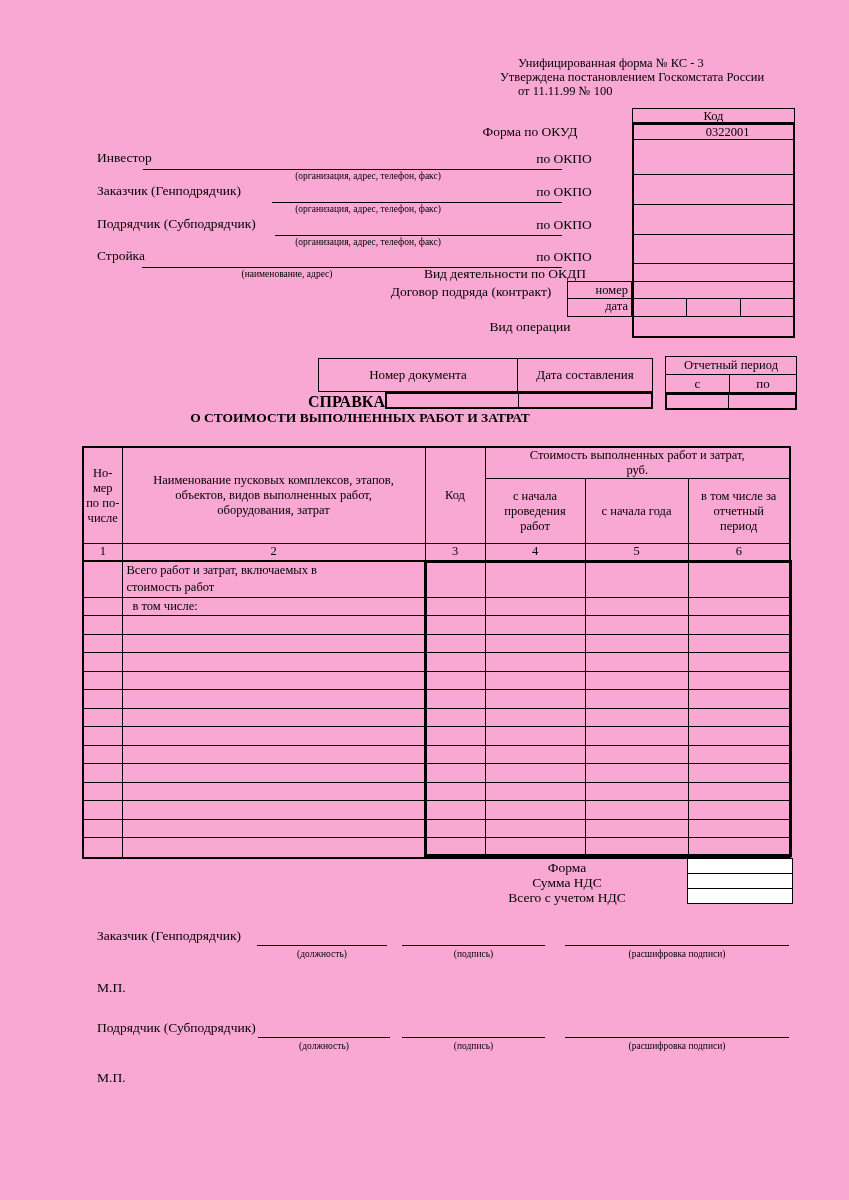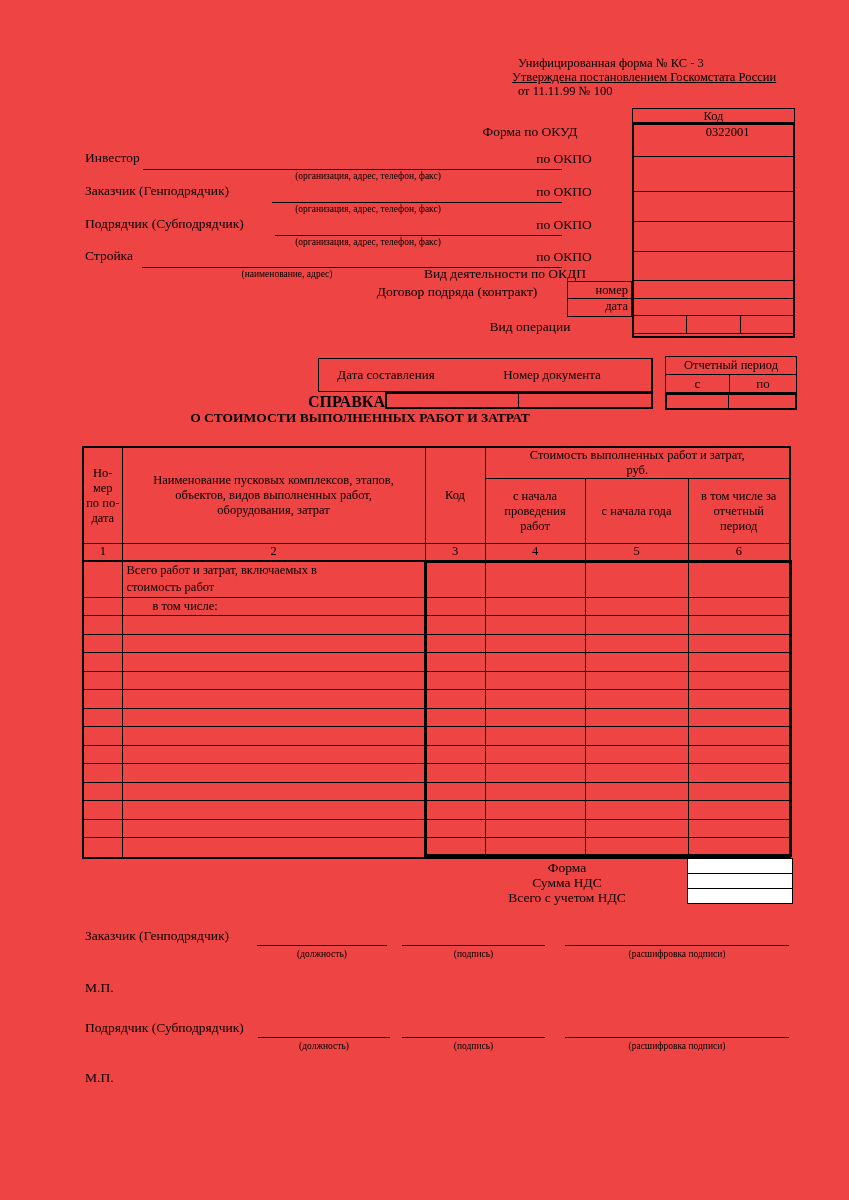--- a/index.html
+++ b/index.html
@@ -1,22 +1,22 @@
 <!DOCTYPE html>
 <html lang="ru"><head>
 <meta charset="utf-8">
 <style>
   html,body{margin:0;padding:0;background:#e8e8e8;}
   .page{
-    position:relative;width:849px;height:1200px;background:#ef4444;
+    position:relative;width:849px;height:1200px;background:#f9a8d4;
     font-family:"Liberation Serif","DejaVu Serif",serif;color:#000;
     margin:0 auto;overflow:hidden;
   }
   .abs{position:absolute;box-sizing:border-box;}
-  .lbl{font-size:13.5px;line-height:15px;white-space:nowrap;}
+  .lbl{font-size:13.5px;line-height:15px;white-space:nowrap;margin-left:12px;}
   .rlabel{font-size:13.5px;line-height:15px;text-align:center;white-space:nowrap;}
   .small{font-size:12.5px;line-height:14.5px;}
   .cap{font-size:9.5px;line-height:11px;text-align:center;white-space:nowrap;}
   .uline{border-bottom:1px solid #000;height:14px;}
   .b{font-weight:bold;}
   .ctr{text-align:center;}
   
   .kodhdr{border:1px solid #000;text-align:center;font-size:12.5px;line-height:14px;}
   .codebox{border:2.5px solid #000;display:flex;flex-direction:column;}
   .codebox .row{border-bottom:1px solid #000;box-sizing:border-box;
@@ -47,48 +47,48 @@
   table.main tr.erow.tall td{height:20px;}
   .overlay{border:3px solid #000;pointer-events:none;}
   .totbox{border:1.5px solid #000;background:#fff;}
 </style>
 </head>
 <body>
 
 <div class="page">
 
   <div class="abs small" style="left:518px;top:56px;">Унифицированная форма № КС - 3</div>
-  <div class="abs small" style="left:512px;top:70px;text-decoration:underline;">Утверждена постановлением Госкомстата России</div>
+  <div class="abs small" style="left:500px;top:70px;">Утверждена постановлением Госкомстата России</div>
   <div class="abs small" style="left:518px;top:84px;">от 11.11.99 № 100</div>
 
   <div class="abs kodhdr" style="left:632px;top:108px;width:163px;height:15px;">Код</div>
 
   <div class="abs codebox" style="left:632px;top:123px;width:163px;height:215px;">
-    <div class="row" style="height:32px;line-height:14px;padding-left:28px;">0322001</div>
+    <div class="row" style="height:15px;line-height:14px;padding-left:28px;">0322001</div>
     <div class="row" style="height:35px;"></div>
     <div class="row" style="height:30px;"></div>
     <div class="row" style="height:30px;"></div>
     <div class="row" style="height:29px;"></div>
     <div class="row" style="height:18px;"></div>
     <div class="row" style="height:17px;"></div>
     <div class="row cells" style="height:18px;">
       <div></div>
       <div></div>
       <div></div>
     </div>
     <div class="row"></div>
   </div>
 
   <div class="abs rlabel" style="left:430px;top:124px;width:200px;">Форма по ОКУД</div>
   <div class="abs rlabel" style="left:500px;top:151px;width:128px;">по ОКПО</div>
   <div class="abs rlabel" style="left:500px;top:184px;width:128px;">по ОКПО</div>
   <div class="abs rlabel" style="left:500px;top:217px;width:128px;">по ОКПО</div>
   <div class="abs rlabel" style="left:500px;top:249px;width:128px;">по ОКПО</div>
   <div class="abs rlabel" style="left:380px;top:266px;width:250px;">Вид деятельности по ОКДП</div>
-  <div class="abs rlabel" style="left:357px;top:284px;width:200px;">Договор подряда (контракт)</div>
+  <div class="abs rlabel" style="left:371px;top:284px;width:200px;">Договор подряда (контракт)</div>
   <div class="abs rlabel" style="left:430px;top:319px;width:200px;">Вид операции</div>
 
   <div class="abs numdate" style="left:567px;top:281px;width:65px;height:36px;">
     <div style="height:17px;line-height:16px;">номер</div>
     <div style="height:16px;line-height:15px;">дата</div>
   </div>
 
   <div class="abs lbl" style="left:85px;top:150px;">Инвестор</div>
   <div class="abs uline" style="left:143px;top:156px;width:419px;"></div>
   <div class="abs cap" style="left:283px;top:171px;width:170px;">(организация, адрес, телефон, факс)</div>
@@ -99,22 +99,22 @@
 
   <div class="abs lbl" style="left:85px;top:216px;">Подрядчик (Субподрядчик)</div>
   <div class="abs uline" style="left:275px;top:222px;width:287px;"></div>
   <div class="abs cap" style="left:283px;top:237px;width:170px;">(организация, адрес, телефон, факс)</div>
 
   <div class="abs lbl" style="left:85px;top:248px;">Стройка</div>
   <div class="abs uline" style="left:142px;top:254px;width:420px;"></div>
   <div class="abs cap" style="left:217px;top:269px;width:140px;">(наименование, адрес)</div>
 
   <div class="abs hdrtbl" style="left:318px;top:358px;width:335px;height:34px;">
+    <div class="c dv" style="width:199px;">Номер документа</div>
     <div class="c" style="flex:1;">Дата составления</div>
-    <div class="c dv" style="width:199px;">Номер документа</div>
   </div>
   <div class="abs thick" style="left:385px;top:392px;width:268px;height:17px;">
     <div class="c dv" style="width:132px;"></div>
     <div class="c" style="flex:1;"></div>
   </div>
 
   <div class="abs" style="left:665px;top:356px;width:132px;height:19px;border:1.5px solid #000;text-align:center;font-size:12.5px;line-height:17px;">Отчетный период</div>
   <div class="abs hdrtbl" style="left:665px;top:374px;width:132px;height:19px;">
     <div class="c dv" style="width:64px;">с</div>
     <div class="c" style="flex:1;">по</div>
@@ -134,21 +134,21 @@
         <col style="width:60px;">
       <col style="width:100px;">
         <col style="width:103px;">
         <col style="width:102px;">
     </colgroup>
     <tbody>
       <tr>
         <th rowspan="2">Но-
 мер
 по по-
-дата</th>
+числе</th>
         <th rowspan="2">Наименование пусковых комплексов, этапов,
 объектов, видов выполненных работ,
 оборудования, затрат</th>
         <th rowspan="2">Код</th>
         <th colspan="3" style="height:30px;">Стоимость выполненных работ и затрат,
 руб.</th>
       </tr>
       <tr>
         <th style="height:65px;">с начала
 проведения
@@ -170,21 +170,21 @@
         <td style="height:37px;"></td>
         <td class="txt">Всего работ и затрат, включаемых в
 стоимость работ</td>
         <td></td>
         <td></td>
         <td></td>
         <td></td>
       </tr>
       <tr>
         <td style="height:18px;"></td>
-        <td class="txt" style="padding-left:30px;">в том числе:</td>
+        <td class="txt" style="padding-left:10px;">в том числе:</td>
         <td></td>
         <td></td>
         <td></td>
         <td></td>
       </tr>
     </tbody>
     <tbody id="empty-rows">
         <tr class="erow">
           <td></td>
           <td></td>

